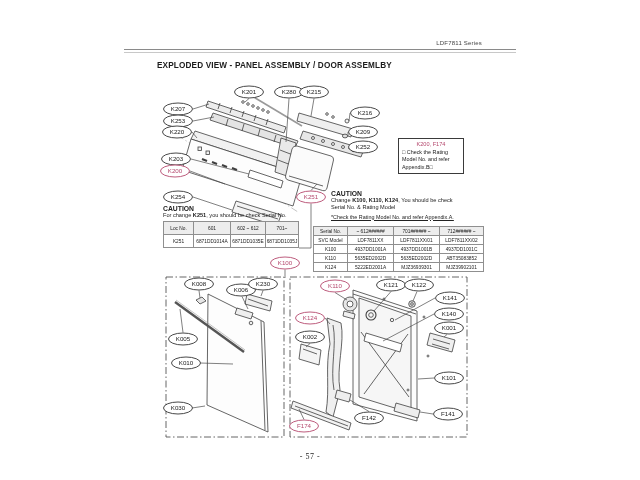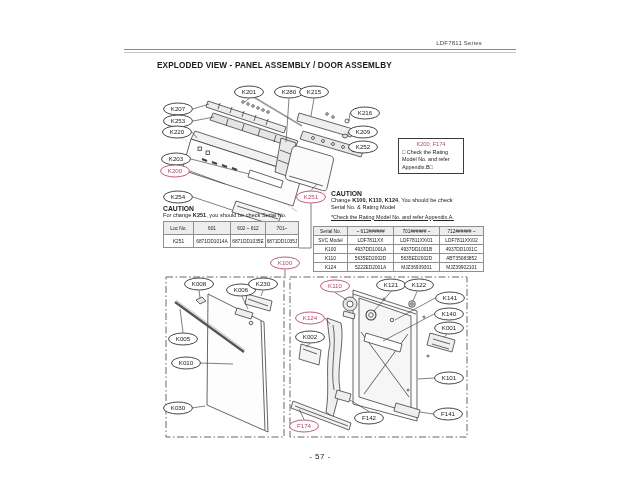--- a/index.html
+++ b/index.html
@@ -384,14 +384,14 @@
     </tr>
     <tr style="height:9px;">
       <td>K124</td>
       <td>5222ED2001A</td>
       <td>MJZ36939301</td>
       <td>MJZ39902101</td>
     </tr>
   </tbody>
     </table>
 
-  <div class="abs pageno" style="left:12px;top:452px;width:616px;">- 57 -</div>
+  <div class="abs pageno" style="left:2px;top:452px;width:616px;font-family:Liberation Serif, serif;">- 57 -</div>
 </div>
 
 </body></html>

